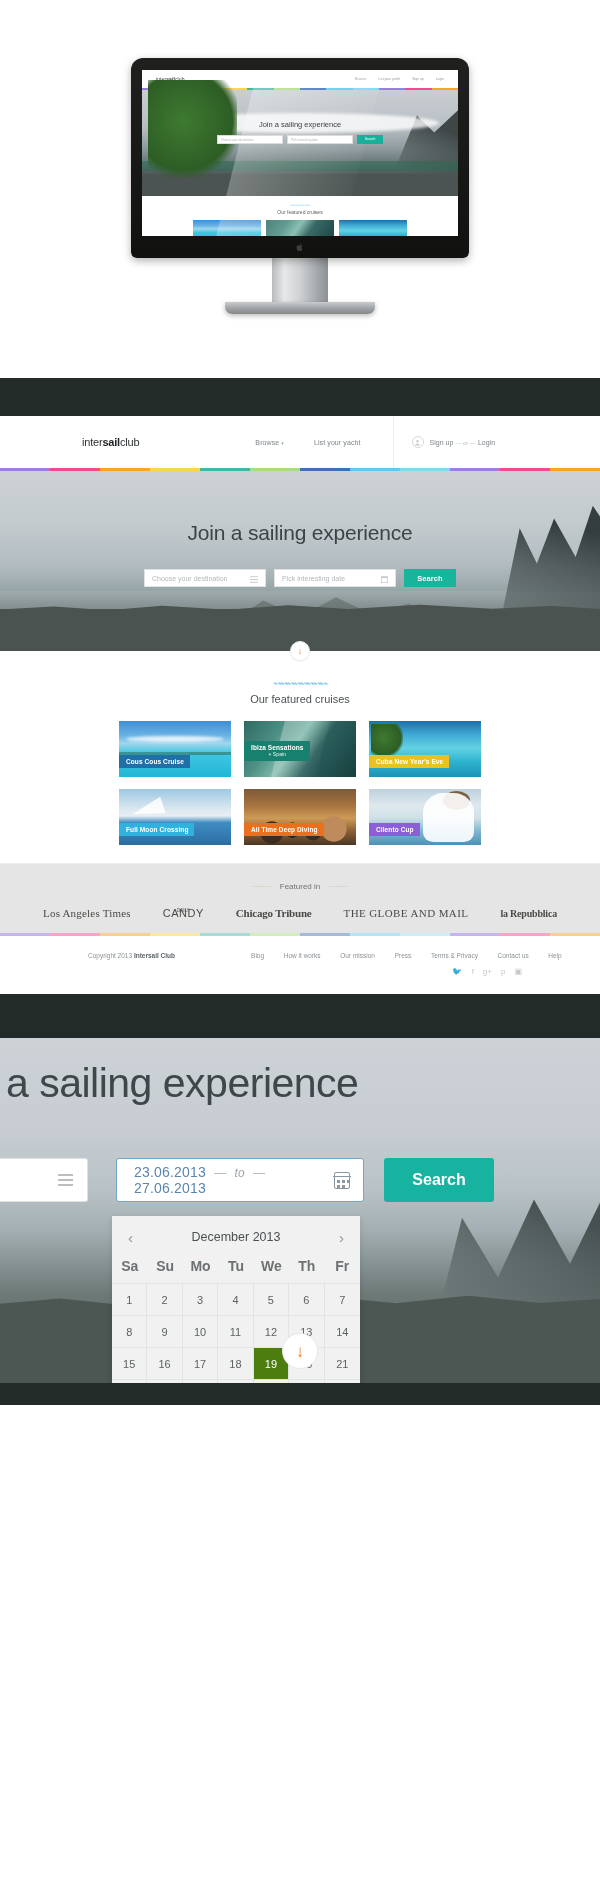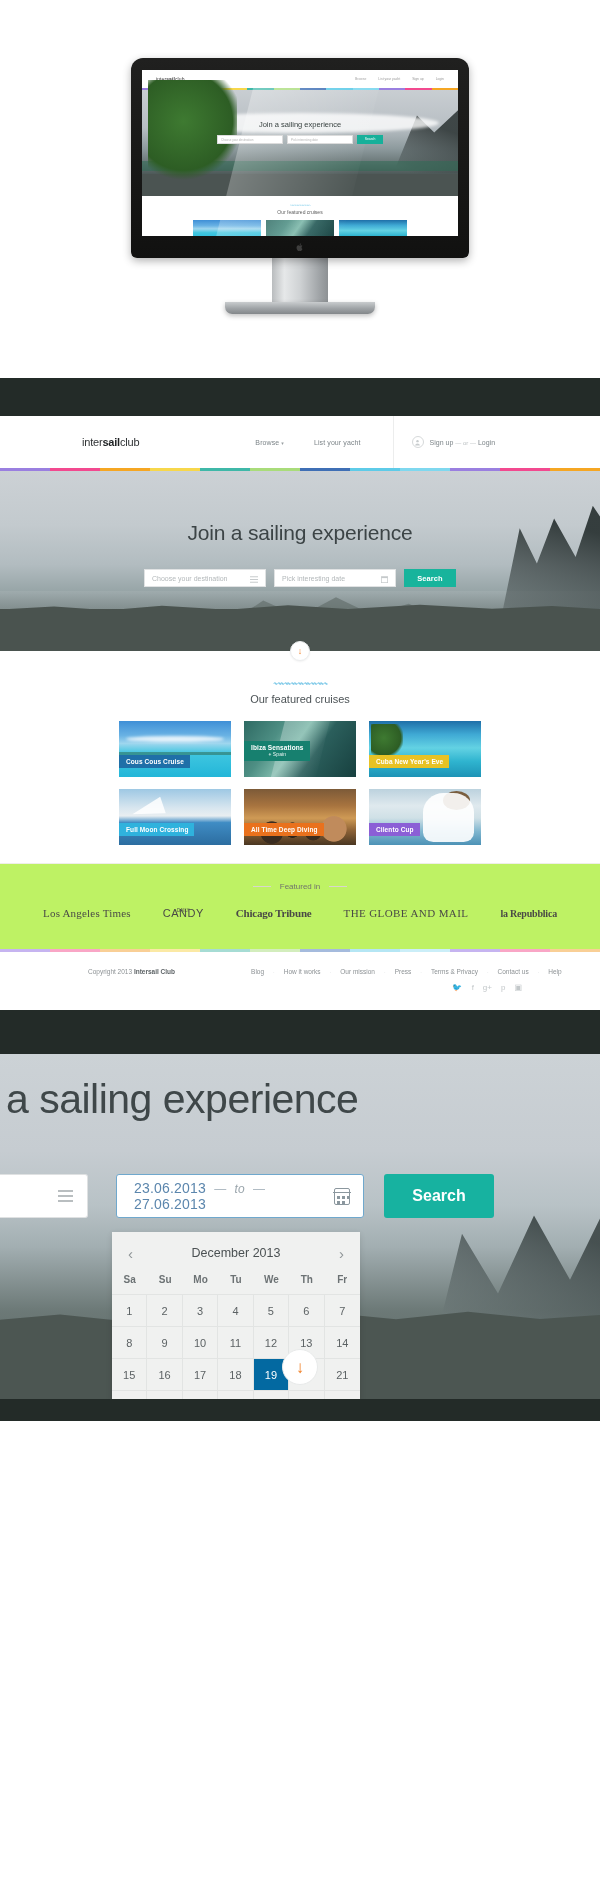--- a/index.html
+++ b/index.html
@@ -197,21 +197,21 @@
   .art-yacht { background: linear-gradient(180deg,#9ec8e4 0%,#d8e6ef 34%,#e9eef1 48%,#3f8cc4 60%,#2c6da0 100%); }
   .art-yacht:after{content:"";position:absolute;left:12%;top:14%;width:62%;height:42%;background:rgba(255,255,255,.85);clip-path:polygon(40% 0,48% 70%,0 74%);}
   .art-divers { background: linear-gradient(180deg,#7c5a38 0%,#a8743f 30%,#cf9a55 52%,#8d6236 74%,#4a3722 100%); }
   .art-divers:after{content:"";position:absolute;left:8%;bottom:0;width:84%;height:56%;background:radial-gradient(circle at 20% 60%,#3a2c20 0 14%,transparent 15%),radial-gradient(circle at 42% 52%,#2e241a 0 13%,transparent 14%),radial-gradient(circle at 64% 58%,#3c2d1f 0 13%,transparent 14%),radial-gradient(circle at 86% 48%,#c08b5c 0 15%,transparent 16%);}
   .art-cilento { background: linear-gradient(180deg,#bcd2de 0%,#dfe9ee 30%,#cfe0e6 52%,#7fb6cf 76%,#4d92b6 100%); }
   .art-cilento:after{content:"";position:absolute;right:6%;top:8%;width:46%;height:86%;background:rgba(255,255,255,.9);border-radius:40% 40% 20% 20%;}
   .art-cilento:before{content:"";position:absolute;right:10%;top:4%;width:24%;height:34%;background:#7a5e3f;border-radius:50%;}
 
   
   .featured-in {
-    background: #bef264; padding: 18px 0 30px; text-align: center;
+    background: #e5e5e5; padding: 18px 0 14px; text-align: center;
     border-top: 1px solid #efeee8;
   }
   .fi-head { display: flex; align-items: center; justify-content: center; gap: 9px; }
   .fi-head .ln { width: 18px; height: 1px; background: #d8d6cd; }
   .fi-head .tx { font-size: 8px; color: #70736c; }
   .logos { display: flex; align-items: center; justify-content: center; gap: 32px; margin-top: 16px; }
   .logos .lg { color: #4a4a46; white-space: nowrap; }
   .lg1 { font-family: "Liberation Serif", serif; font-size: 11px; letter-spacing: .2px; }
   .lg2 { font-family: Liberation Sans, sans-serif; font-size: 11px; letter-spacing: .5px; position: relative; }
   .lg2 small { display: block; font-size: 4.5px; letter-spacing: 0; margin-bottom: -6px; }
@@ -282,29 +282,29 @@
   
   .calendar {
     position: absolute; left: 112px; top: 178px; width: 248px; z-index: 8;
     background: #f0f1f0; box-shadow: 0 2px 6px rgba(0,0,0,.12);
     font-size: 11px; color: #555b5d;
   }
   .cal-head { height: 42px; display: flex; align-items: center; justify-content: space-between; padding: 0 16px; }
   .cal-head .mname { font-size: 12.5px; color: #4b5153; }
   .cal-head .nav { font-size: 15px; color: #8f9597; }
   .cal-dow { display: grid; grid-template-columns: repeat(7,1fr); text-align: center; }
-  .cal-dow div { font-size: 10px; color: #6c7274; font-weight: 700; padding-bottom: 9px; }
+  .cal-dow div { font-size: 14px; color: #6c7274; font-weight: 700; padding-bottom: 9px; }
   .cal-grid { display: grid; grid-template-columns: repeat(7,1fr); }
   .cal-grid div {
     height: 32px; display: flex; align-items: center; justify-content: center;
     font-size: 11px; color: #5c6264; border-top: 1px solid #e2e4e3;
     border-right: 1px solid #e2e4e3;
   }
   .cal-grid div:nth-child(7n) { border-right: none; }
-  .cal-grid div.sel { background: #0369a1; color: #fff; }
+  .cal-grid div.sel { background: #4d7c0f; color: #fff; }
   .detail-knob {
     position: absolute; left: 50%; transform: translateX(-50%); bottom: 14px; z-index: 9;
     width: 36px; height: 36px; border-radius: 50%; background: #fff;
     border: 1px solid #e8eaea; display: flex; align-items: center; justify-content: center;
   }
   .detail-knob .arrow { color: #f07c1f; font-size: 17px; line-height: 1; }
 </style>
 </head>
 <body>
 

